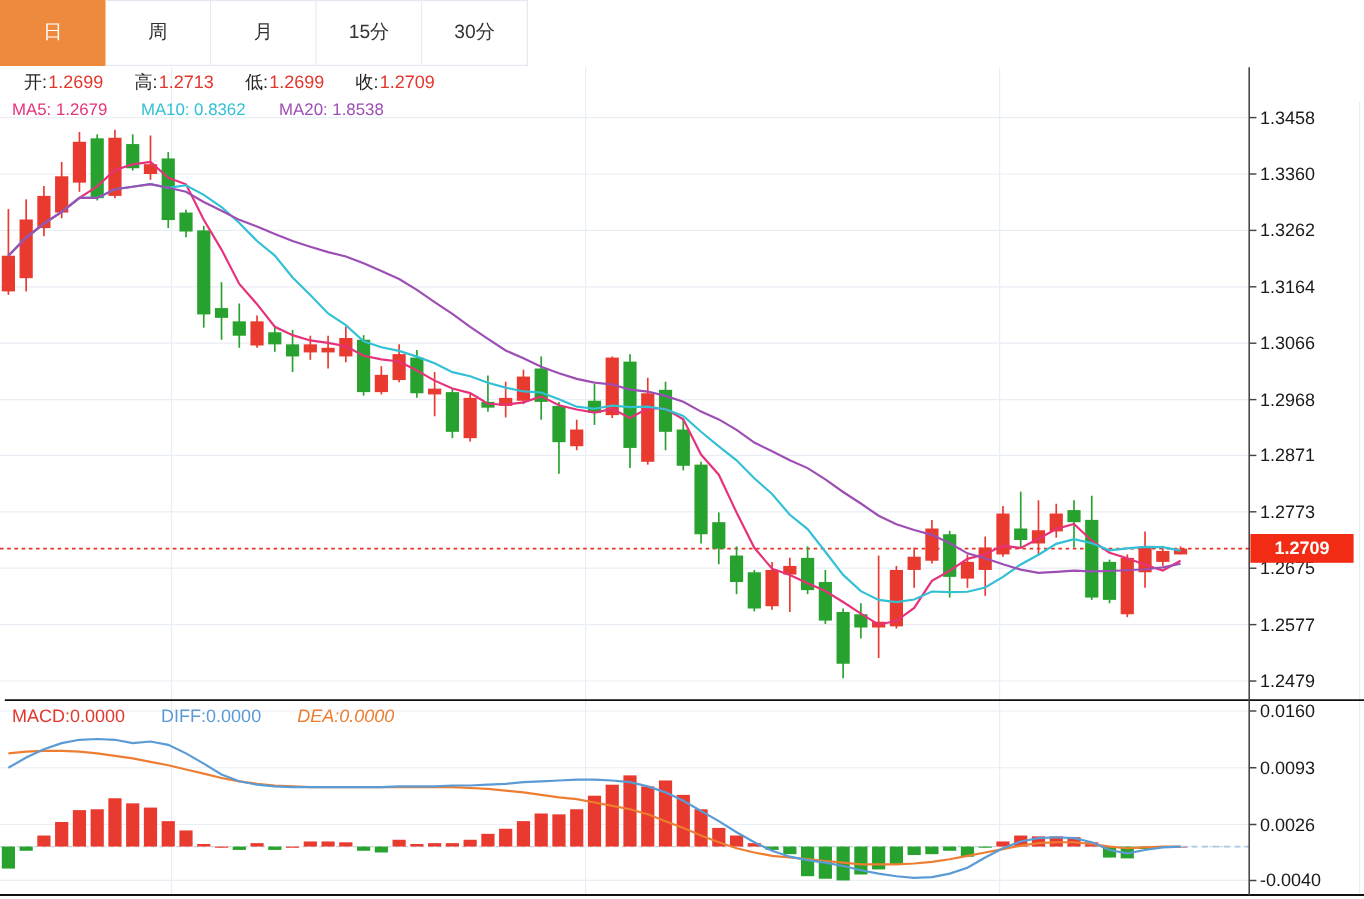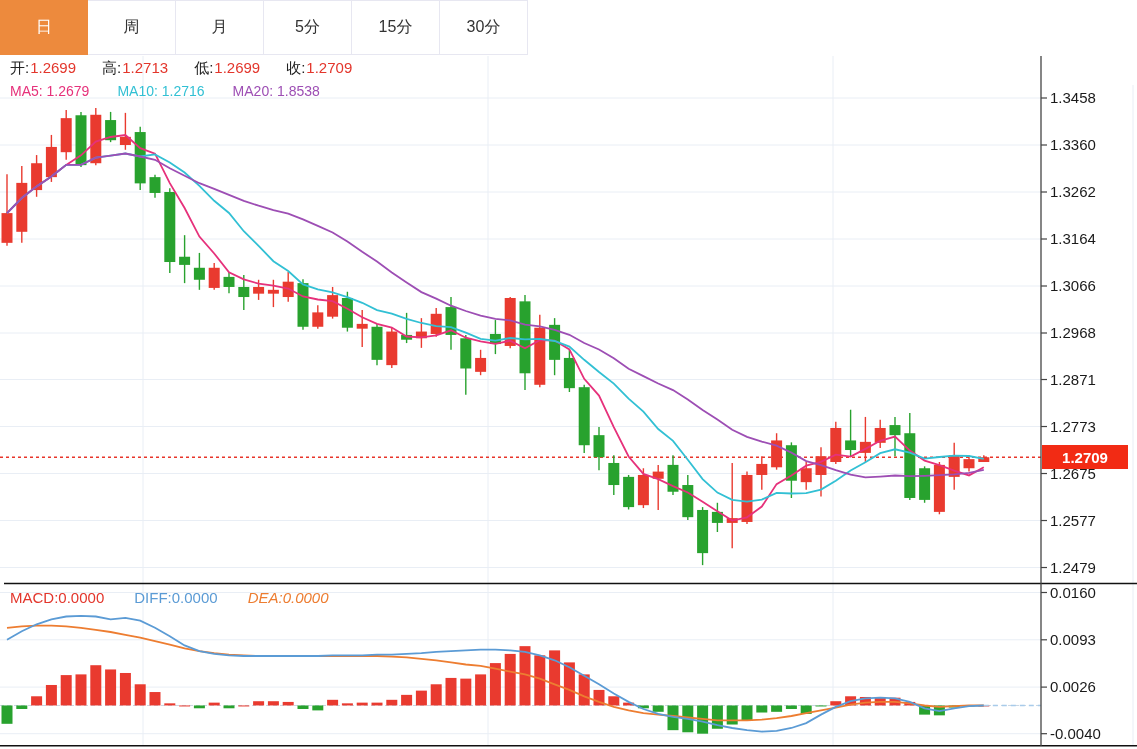--- a/index.html
+++ b/index.html
@@ -5,21 +5,21 @@
   html,body{margin:0;padding:0;background:#fff;}
   .page{position:relative;width:1137px;height:749px;background:#fff;overflow:hidden;
         font-family:"Liberation Sans","DejaVu Sans",sans-serif;}
   
   .tabbar{position:absolute;top:0;left:0;height:55px;display:flex;z-index:6;background:#fff;}
   .tab{width:88px;height:55px;box-sizing:border-box;display:flex;align-items:center;justify-content:center;
        font-size:16px;color:#333;border:1px solid #E7E7F1;border-left:none;cursor:pointer;background:#fff;}
   .tab:first-child{border-left:1px solid #E7E7F1;}
   .tab.active{background:#ED8A3D;border-color:#ED8A3D;color:#fff;}
   
-  .ohlc-row{position:absolute;top:59px;left:10px;display:flex;gap:26px;font-size:15px;z-index:5;}
+  .ohlc-row{position:absolute;top:59px;left:20px;display:flex;gap:26px;font-size:15px;z-index:5;}
   .ohlc-row .lbl{color:#222;}
   .ohlc-row .val{color:#E3362C;margin-left:1px;}
   .ma-row{position:absolute;top:83px;left:10px;display:flex;gap:28px;font-size:14px;z-index:5;}
   .ma5{color:#E6317B;} .ma10{color:#32C0D4;} .ma20{color:#9D4EB4;}
   .macd-row{position:absolute;top:589px;left:10px;display:flex;gap:30px;font-size:15px;z-index:5;}
   .macd-v{color:#E3362C;text-align:center;} .diff-v{color:#5B9BD5;} .dea-v{color:#ED7D31;font-style:italic;}
   
   .price-tag{position:absolute;left:1042px;top:446px;width:86px;height:24px;background:#F22B14;color:#fff;
              font-size:15px;font-weight:bold;display:flex;align-items:center;justify-content:center;z-index:4;}
   svg#chart-svg{position:absolute;left:0;top:0;z-index:1;}
@@ -27,35 +27,34 @@
 </style>
 </head>
 <body>
 
 <div class="page">
 
   <div class="tabbar">
       <div class="tab active">日</div>
       <div class="tab">周</div>
       <div class="tab">月</div>
-      <div class="tab">5分</div>
       <div class="tab">15分</div>
       <div class="tab">30分</div>
     </div>
 
   <div class="ohlc-row">
     <span><span class="lbl">开:</span><span class="val">1.2699</span></span>
     <span><span class="lbl">高:</span><span class="val">1.2713</span></span>
     <span><span class="lbl">低:</span><span class="val">1.2699</span></span>
     <span><span class="lbl">收:</span><span class="val">1.2709</span></span>
   </div>
 
   <div class="ma-row">
     <span class="ma5"><span>MA5:</span> <span>1.2679</span></span>
-    <span class="ma10"><span>MA10:</span> <span>1.2716</span></span>
+    <span class="ma10"><span>MA10:</span> <span>0.8362</span></span>
     <span class="ma20"><span>MA20:</span> <span>1.8538</span></span>
   </div>
 
   <div class="macd-row">
     <span class="macd-v"><span>MACD:</span><span>0.0000</span></span>
     <span class="diff-v"><span>DIFF:</span><span>0.0000</span></span>
     <span class="dea-v"><span>DEA:</span><span>0.0000</span></span>
   </div>
 
   <svg id="chart-svg" width="1137" height="749" viewBox="0 0 1137 749">

